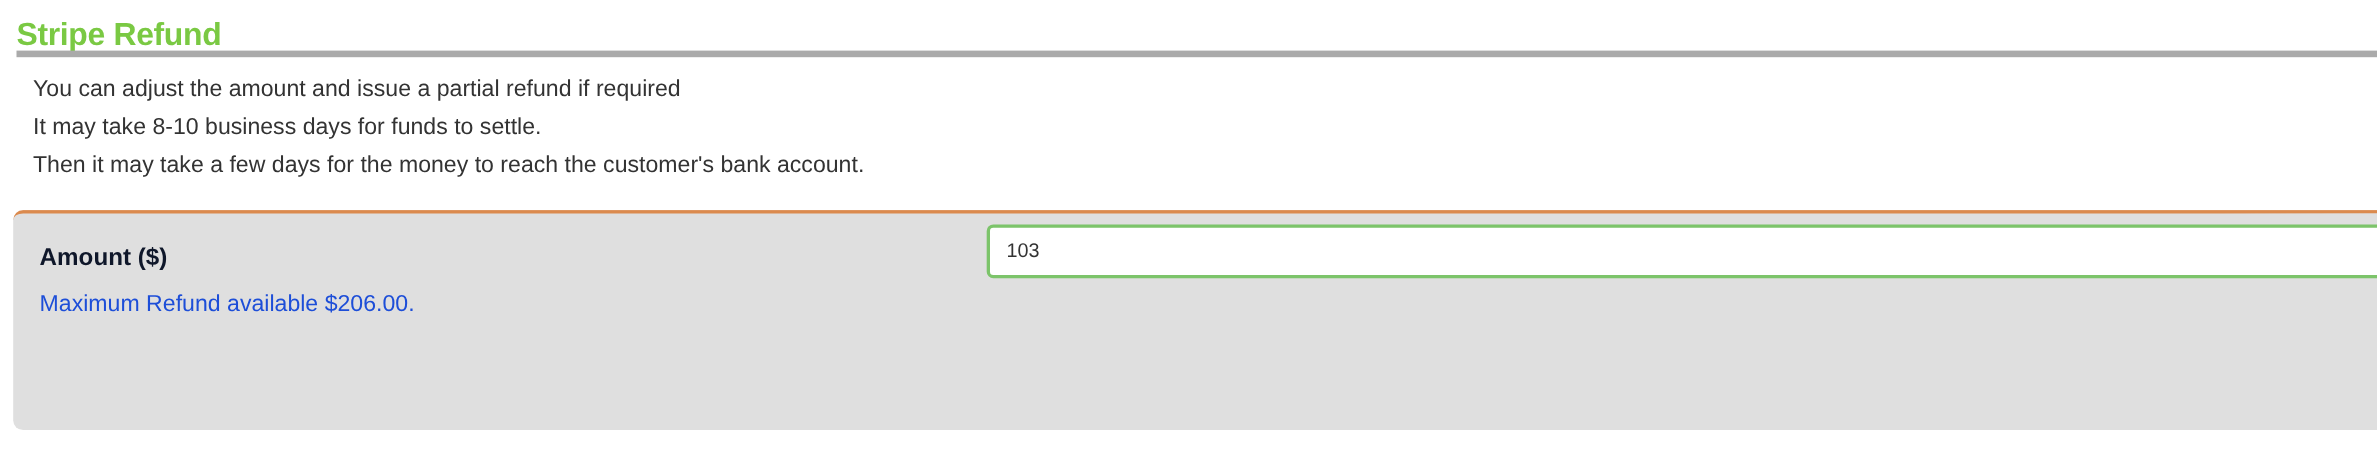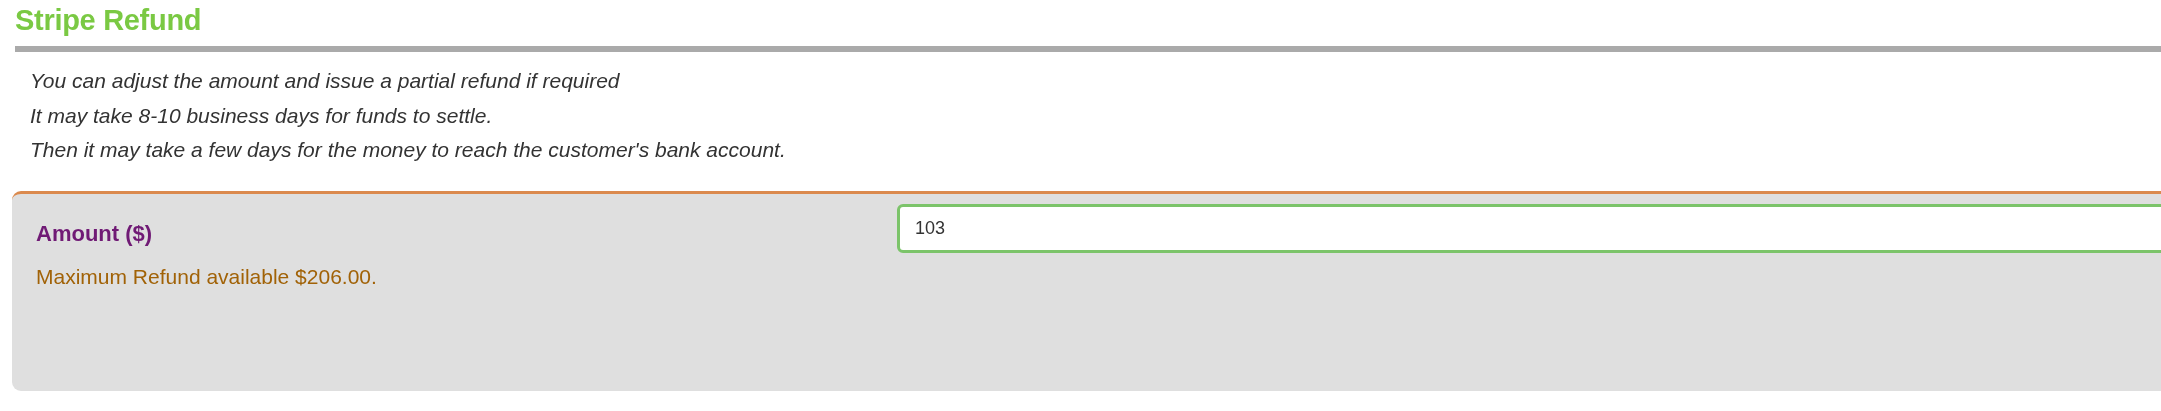--- a/index.html
+++ b/index.html
@@ -11,21 +11,21 @@
       overflow: hidden;
     }
     body {
       font-family: "Liberation Sans", "DejaVu Sans", sans-serif;
       color: #333333;
       position: relative;
     }
     .title {
       position: absolute;
       left: 15px;
-      top: 2px;
+      top: 14px;
       margin: 0;
       font-size: 29px;
       font-weight: bold;
       letter-spacing: -0.3px;
       color: #7ac943;
       line-height: 36px;
     }
     .title-rule {
       position: absolute;
       left: 15px;
@@ -34,21 +34,20 @@
       height: 6px;
       background: #aaaaaa;
     }
     .intro {
       position: absolute;
       left: 30px;
       top: 64px;
       font-size: 21px;
       line-height: 34.5px;
       color: #333333;
-      font-style: italic;
     }
     .intro div { white-space: nowrap; }
     .panel {
       position: absolute;
       left: 12px;
       top: 191px;
       width: 2200px;
       height: 200px;
       background: #dfdfdf;
       border-top: 3px solid #db8a4e;
@@ -57,28 +56,28 @@
     }
     .label-col {
       position: absolute;
       left: 24px;
       top: 22px;
       width: 850px;
     }
     .field-label {
       font-size: 22px;
       font-weight: bold;
-      color: #701a75;
+      color: #0f172a;
       line-height: 36px;
       margin: 0 0 8px 0;
     }
     .help {
       font-size: 21px;
       line-height: 34.5px;
-      color: #a16207;
+      color: #1d4ed8;
       width: 840px;
     }
     .amount-input {
       position: absolute;
       left: 885px;
       top: 10px;
       width: 1400px;
       height: 49px;
       box-sizing: border-box;
       border: 3px solid #7cc46a;

